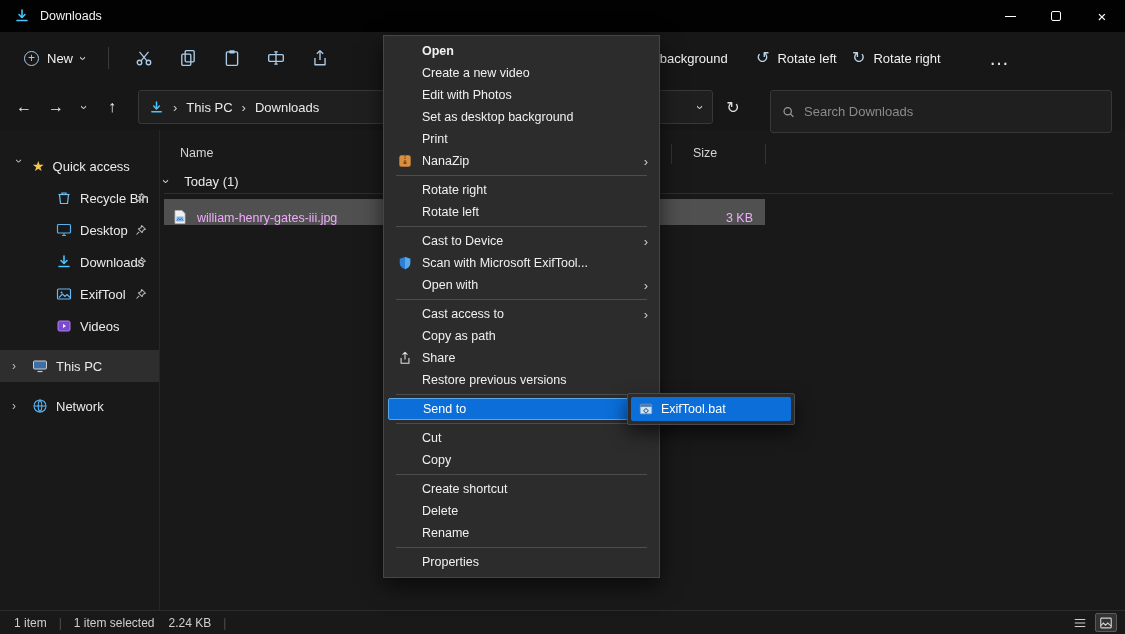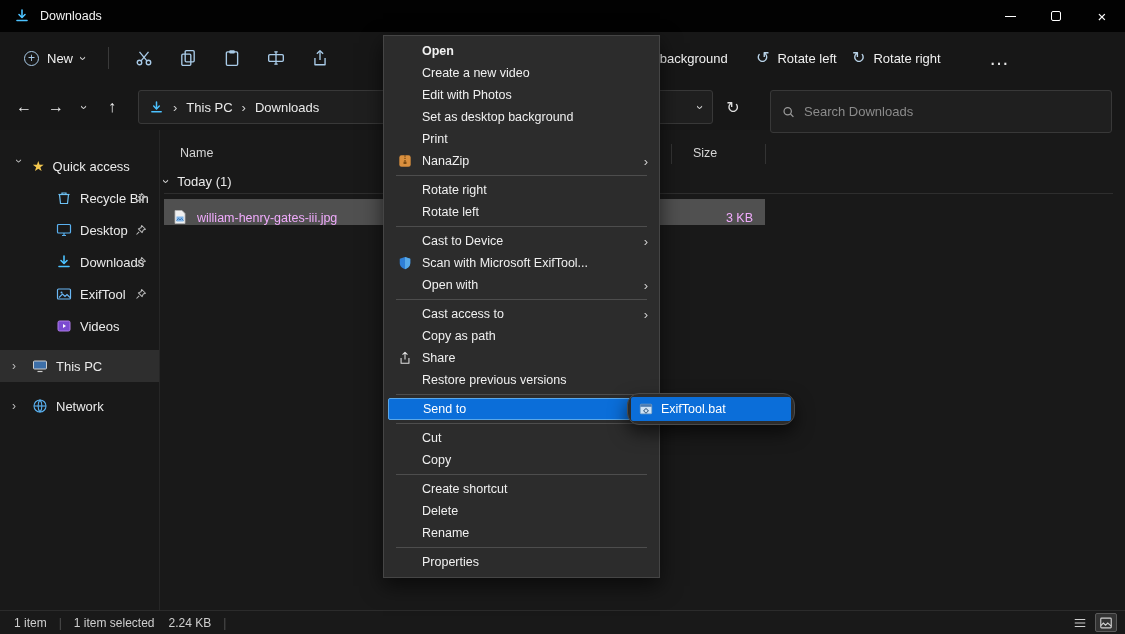--- a/index.html
+++ b/index.html
@@ -54,21 +54,21 @@
   .qa-star { color:#f3c74f; font-size:14px; margin-left:6px; }
   .side-label { margin-left:8px; }
   .side-gap { height:8px; }
 
   
   .main { position:absolute; top:130px; left:148px; width:965px; height:480px; }
   .col-headers { position:absolute; top:12px; left:0; width:100%; height:24px; font-size:12.5px; color:#d4d4d4; }
   .col-name { position:absolute; left:32px; top:4px; }
   .col-size { position:absolute; left:545px; top:4px; }
   .col-sep { position:absolute; top:2px; width:1px; height:20px; background:#333; }
-  .group-row { position:absolute; top:44px; left:16px; display:flex; align-items:center; gap:9px; font-size:13px; color:#eaeaea; }
+  .group-row { position:absolute; top:44px; left:16px; display:flex; align-items:center; gap:16px; font-size:13px; color:#eaeaea; }
   .group-line { position:absolute; top:63px; left:16px; right:0; height:1px; background:#2e2e2e; }
   .file-row { position:absolute; top:69px; left:16px; width:601px; height:26px; background:#505050; display:flex; align-items:flex-end; padding:0 12px 0 8px; font-size:12.5px; color:#f0abfc; }
   .file-name { margin-left:9px; }
   .file-size { margin-left:auto; }
 
   
   .statusbar { position:absolute; bottom:0; left:0; width:100%; height:24px; background:#191919; border-top:1px solid #2b2b2b; display:flex; align-items:center; font-size:12px; color:#cfcfcf; }
   .sb-item { margin-left:14px; }
   .sb-sep { margin:0 0 0 12px; color:#4f4f4f; }
   .sb-after-sep { margin-left:12px; }
@@ -82,21 +82,21 @@
   .mi { height:22px; display:flex; align-items:center; padding:0 9px 0 12px; }
   .mi-icon { width:24px; display:flex; align-items:center; flex:0 0 auto; }
   .mi-label { white-space:nowrap; }
   .mi-bold { font-weight:bold; }
   .mi-arrow { margin-left:auto; color:#cfcfcf; font-size:13px; }
   .mi-sep { height:1px; background:#4d4d4d; margin:3px 10px; }
   .mi.highlight { background:#0b6ed9; border:1px solid #5aa7e8; border-radius:2px; margin:0 2px; padding-left:10px; color:#fff; }
   .mi.highlight .mi-arrow { color:#fff; }
 
   
-  .submenu { position:absolute; left:627px; top:393px; width:168px; background:#2c2c2c; border:1px solid #4a4a4a; border-radius:12px; box-shadow:0 8px 18px rgba(0,0,0,.6); padding:3px; z-index:11; }
+  .submenu { position:absolute; left:627px; top:393px; width:168px; background:#2c2c2c; border:1px solid #4a4a4a; border-radius:2px; box-shadow:0 8px 18px rgba(0,0,0,.6); padding:3px; z-index:11; }
   .smi { height:24px; display:flex; align-items:center; gap:8px; padding:0 8px; background:#0b6ed9; border-radius:2px; color:#fff; font-size:12.5px; }
 </style>
 </head>
 <body>
 
 <div class="titlebar">
   <div class="title-left">
     <svg width="16" height="16" viewBox="0 0 16 16" fill="none" stroke="#4cc2ff" stroke-width="1.6" stroke-linecap="round" stroke-linejoin="round">
         <path d="M8 2v7"></path>
         <path d="M5 6.5L8 9.5L11 6.5"></path>

